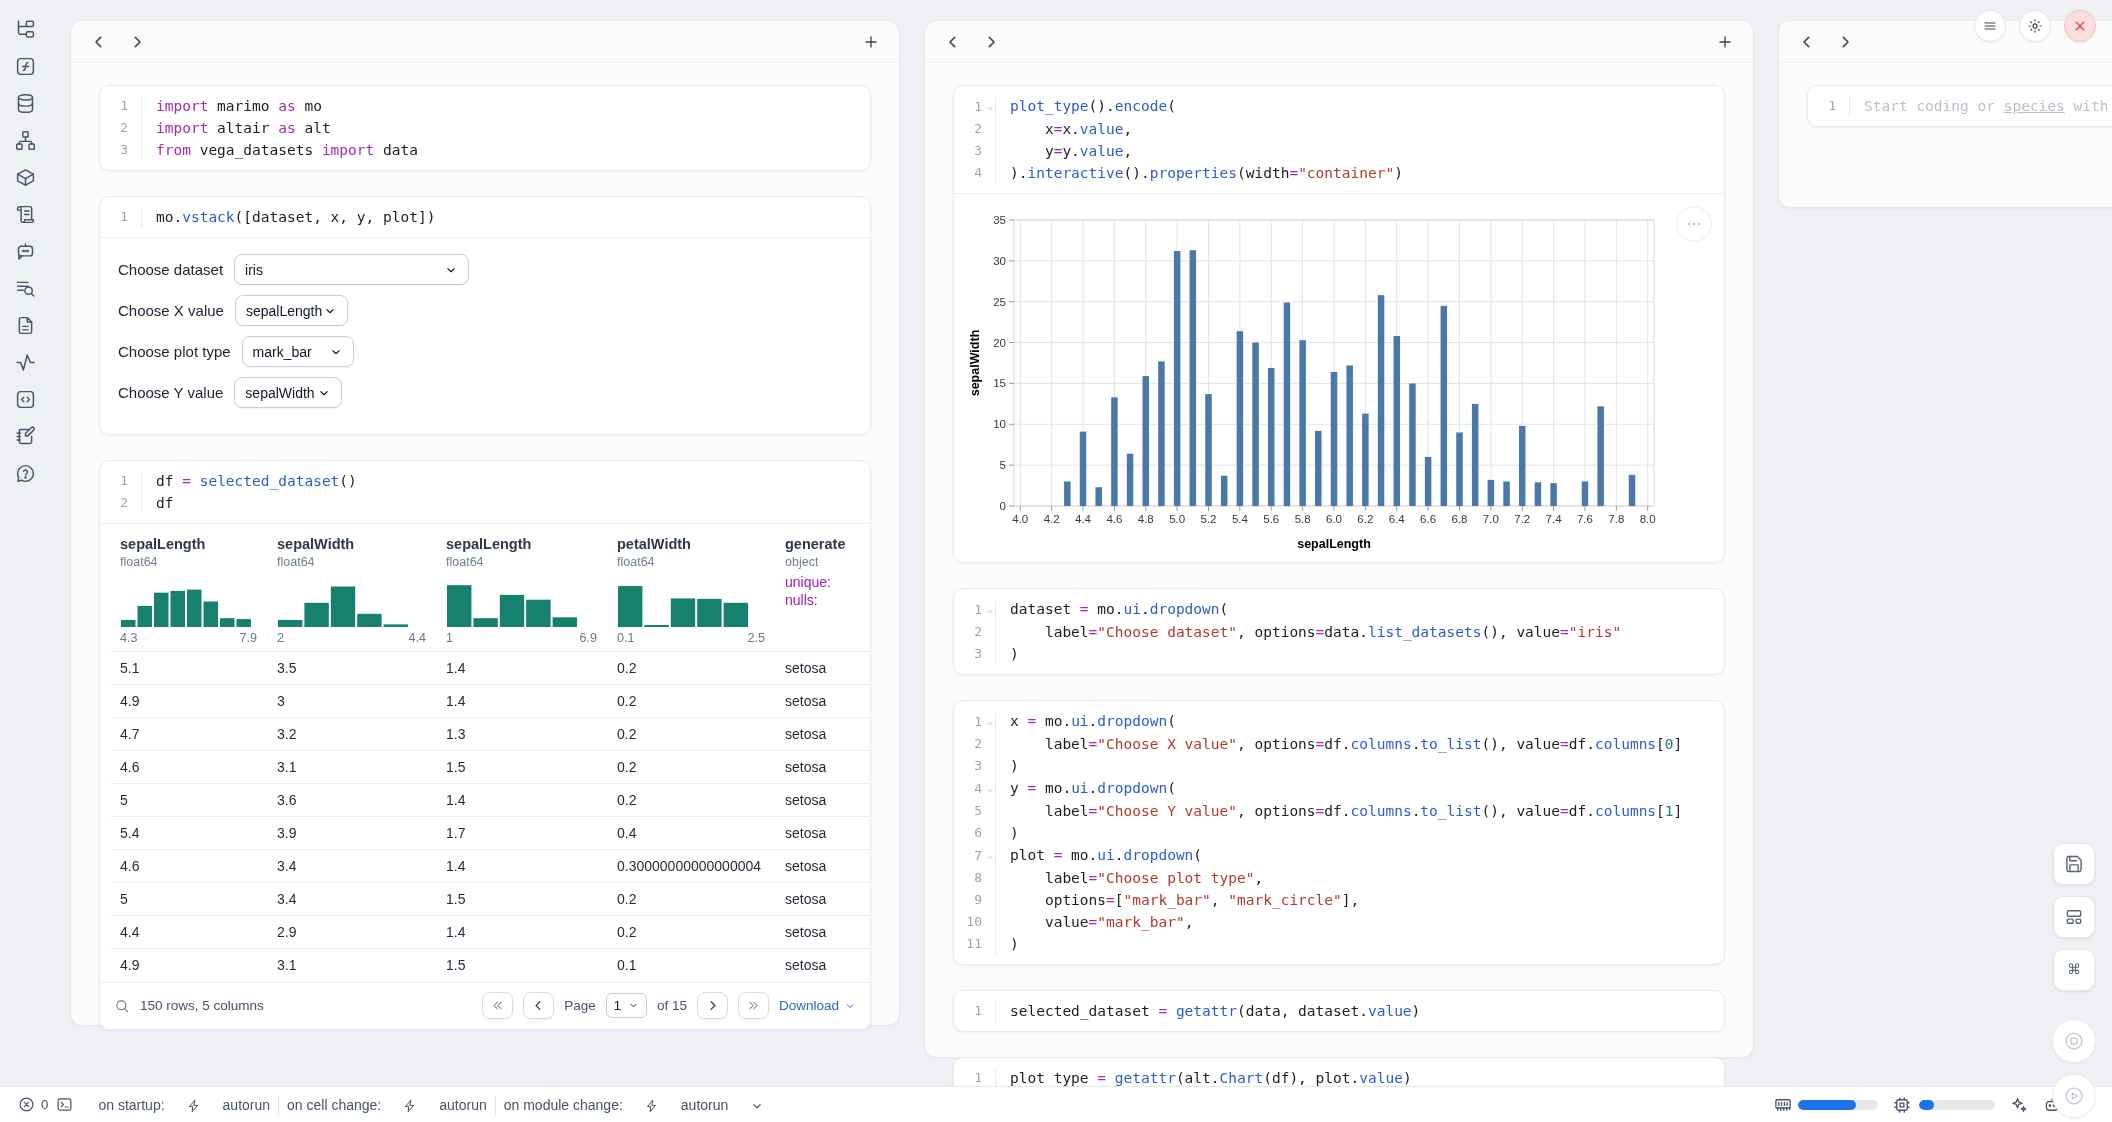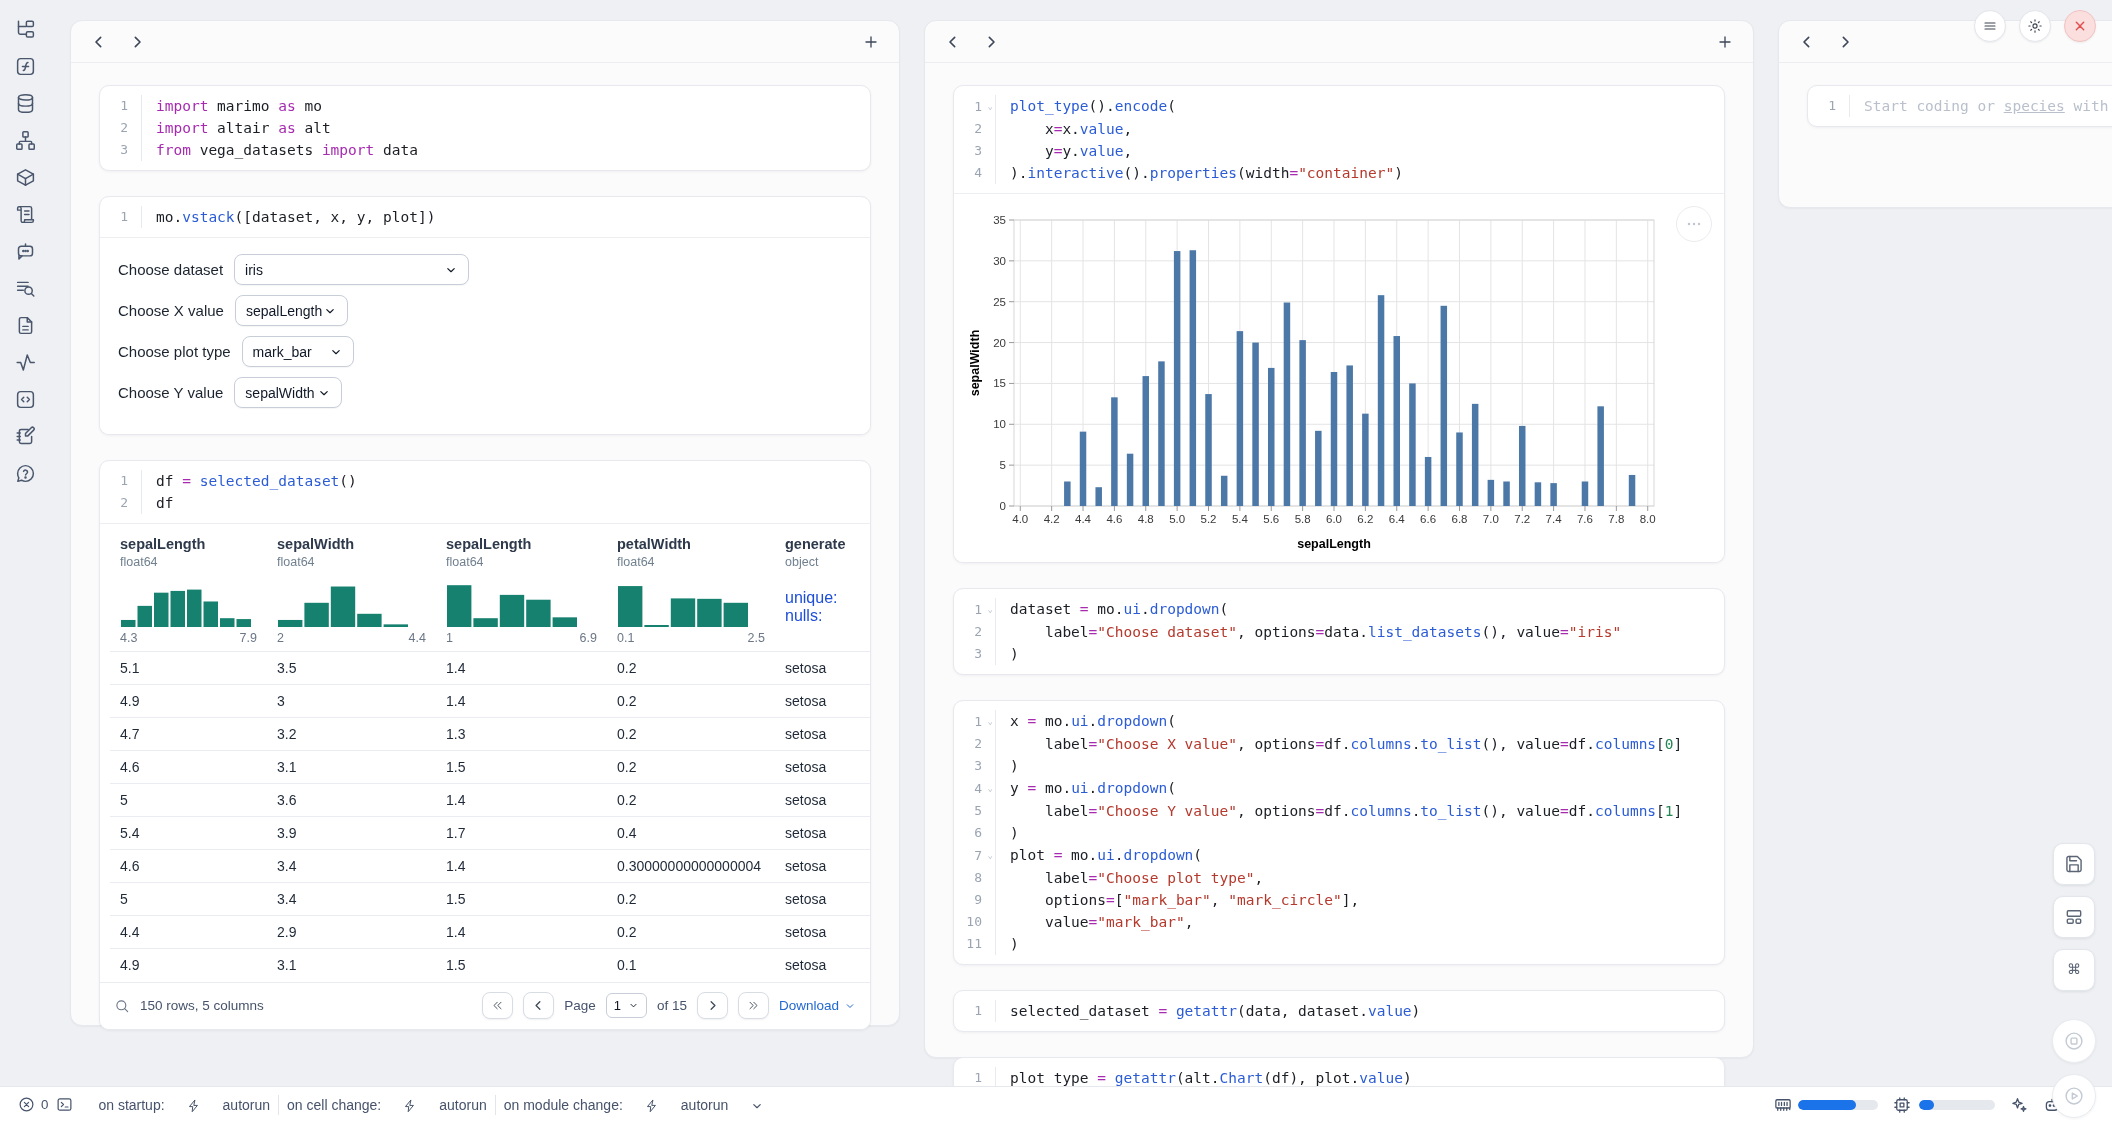--- a/index.html
+++ b/index.html
@@ -49,21 +49,21 @@
 
   
   .table-wrap{overflow:hidden;padding:0 10px}
   table{border-collapse:collapse;table-layout:fixed;width:825px;font-size:14px;color:#1f2937}
   th{text-align:left;vertical-align:top;padding:12px 10px 6px;font-weight:normal}
   td{border-top:1px solid #e9edf1;height:33px;padding:0 10px;white-space:nowrap;overflow:hidden}
   .t-name{font-weight:bold;color:#2e3a4c;font-size:14.5px;white-space:nowrap;overflow:hidden}
   .t-dtype{color:#71808f;font-size:12.5px;margin-top:3px;white-space:nowrap;overflow:hidden}
   .t-hist{margin-top:12px}
   .t-mm{display:flex;justify-content:space-between;color:#6b7787;font-size:12.5px;margin-top:4px}
-  .t-meta{font-size:16px;color:#1d4ed8;line-height:18px;margin-top:20px;white-space:nowrap;overflow:hidden}
+  .t-meta{font-size:14px;color:#a21caf;line-height:18px;margin-top:4px;white-space:nowrap;overflow:hidden}
   .t-footer{display:flex;align-items:center;height:47px;border-top:1px solid #e9edf1;padding:0 14px;gap:10px;font-size:13.5px;color:#46536b}
   .t-footer .grow{flex:1}
   .pbtn{width:31px;height:27px;border:1px solid #d8dde4;border-radius:8px;background:#fff;display:flex;align-items:center;justify-content:center;color:#3f4a58;box-shadow:0 1px 2px rgba(16,24,40,.06)}
   .pbtn svg{width:13px;height:13px}
   .page-select{height:25px;border:1px solid #c7ced8;border-radius:6px;display:flex;align-items:center;padding:0 7px;gap:7px;font-size:13px;background:#fff;color:#101828}
   .page-select svg{width:11px;height:11px}
   .download{color:#2368d0;font-size:13.5px;display:flex;gap:5px;align-items:center;background:none;border:0}
   .download svg{width:12px;height:12px}
   .search-ic{width:16px;height:16px;color:#6b7787}
 

